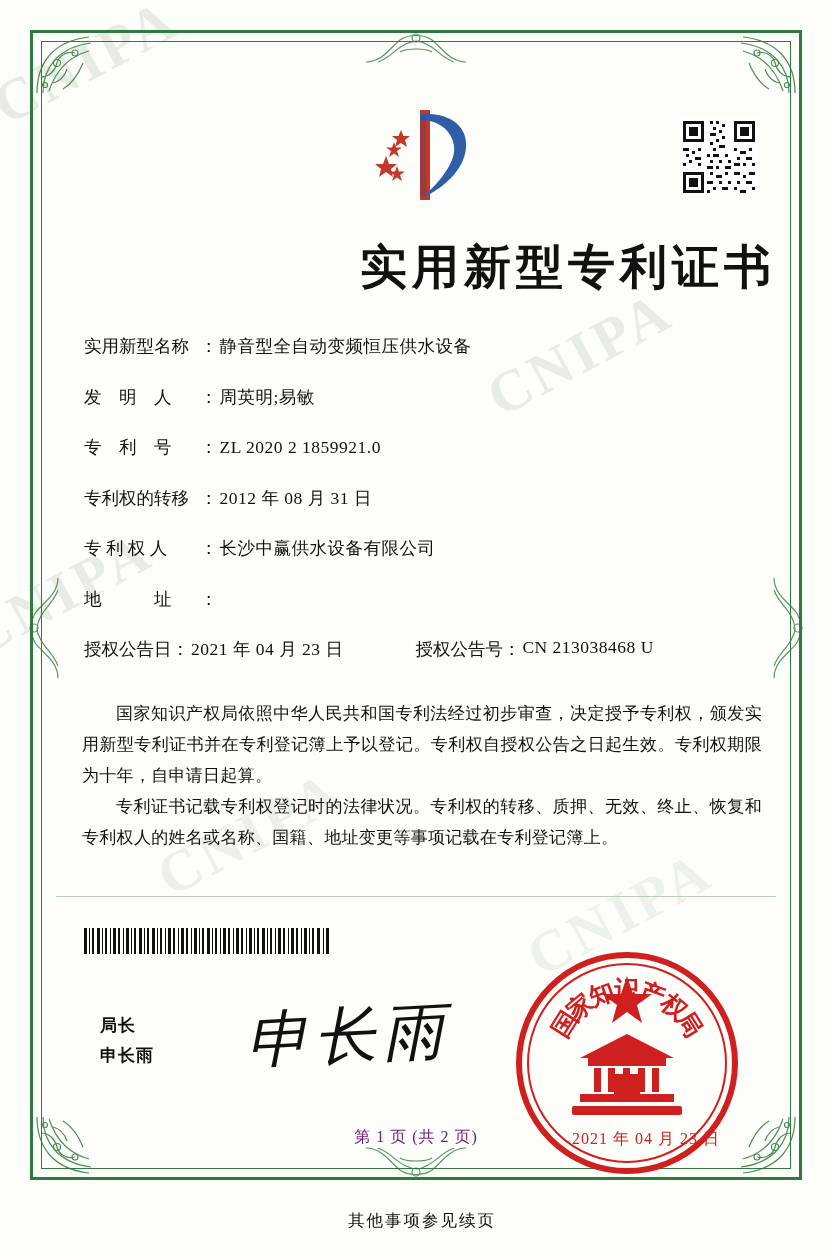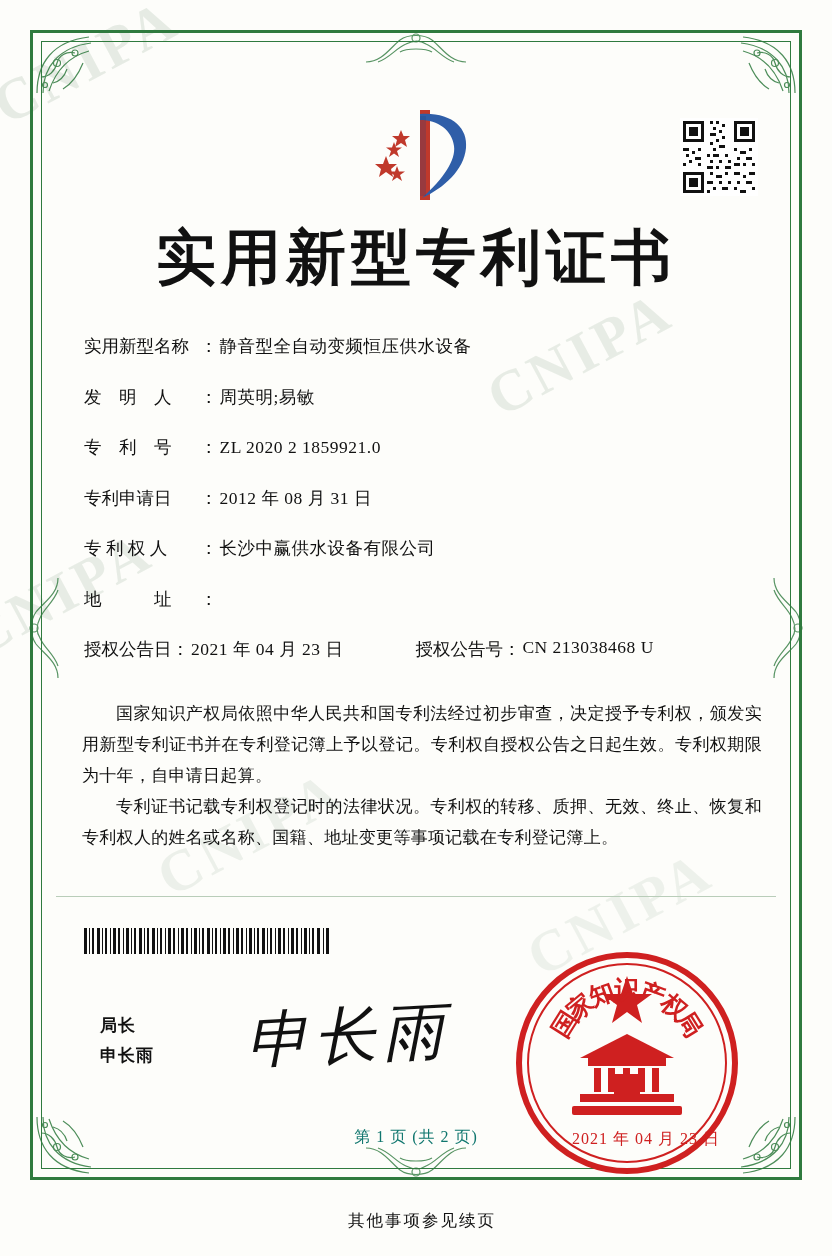--- a/index.html
+++ b/index.html
@@ -108,25 +108,25 @@
     position: absolute;
     left: 50%;
     margin-left: -60px;
     top: 48px;
     width: 125px;
     height: 105px;
   }
 
   .title {
     position: absolute;
-    top: 162px;
+    top: 180px;
     left: 0;
     right: 0;
-    text-align: center;
-    font-size: 60px;
+    text-align: right;
+    font-size: 47px;
     font-weight: bold;
     letter-spacing: 5px;
     color: #111;
     font-family: "DejaVu Serif", "Liberation Serif", serif;
   }
 
   .fields {
     position: absolute;
     left: 28px;
     right: 20px;
@@ -224,21 +224,21 @@
     white-space: nowrap;
   }
 
   .page-num {
     position: absolute;
     left: 0;
     right: 0;
     bottom: 8px;
     text-align: center;
     font-size: 16px;
-    color: #0f766e;
+    color: #701a75;
     letter-spacing: 1px;
   }
 
   .footnote {
     position: absolute;
     left: 12px;
     right: 0;
     bottom: 24px;
     text-align: center;
     font-size: 16.5px;
@@ -469,21 +469,21 @@
         <span class="fvalue">周英明;易敏</span>
       </div>
 
       <div class="frow">
         <span class="flabel">专　利　号</span>
         <span class="fcolon">：</span>
         <span class="fvalue">ZL 2020 2 1859921.0</span>
       </div>
 
       <div class="frow">
-        <span class="flabel">专利申请日</span>
+        <span class="flabel">专利权的转移</span>
         <span class="fcolon">：</span>
         <span class="fvalue">2012 年 08 月 31 日</span>
       </div>
 
       <div class="frow">
         <span class="flabel">专 利 权 人</span>
         <span class="fcolon">：</span>
         <span class="fvalue">长沙中赢供水设备有限公司</span>
       </div>
 

